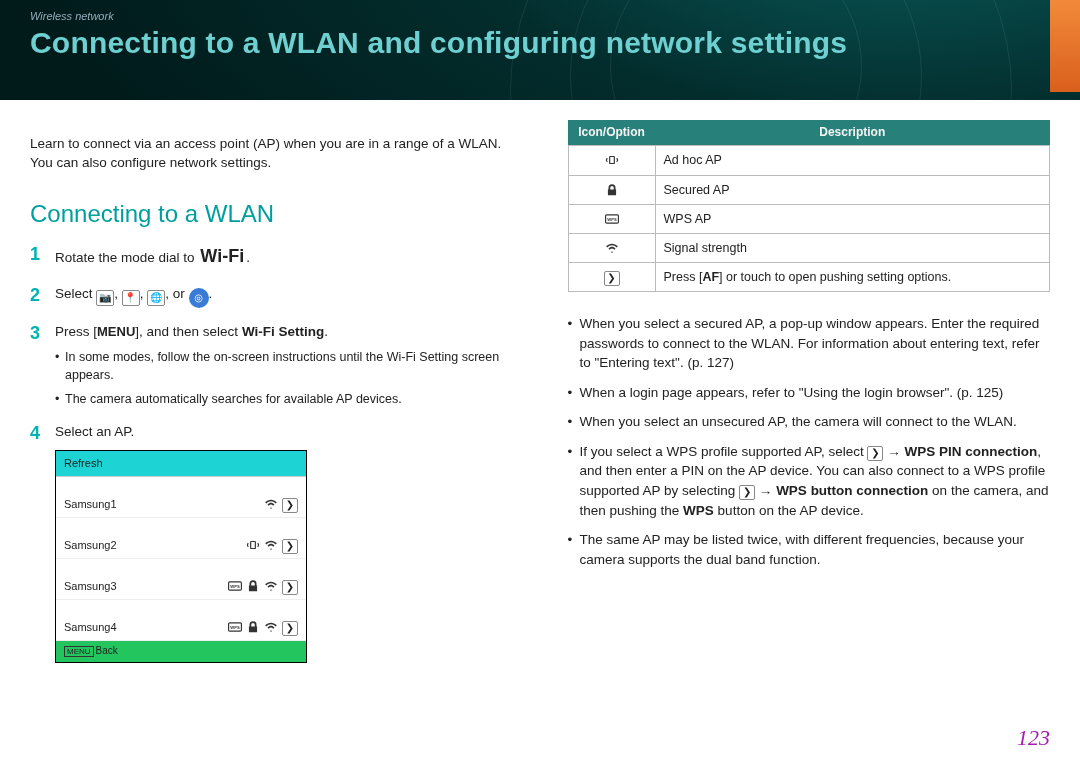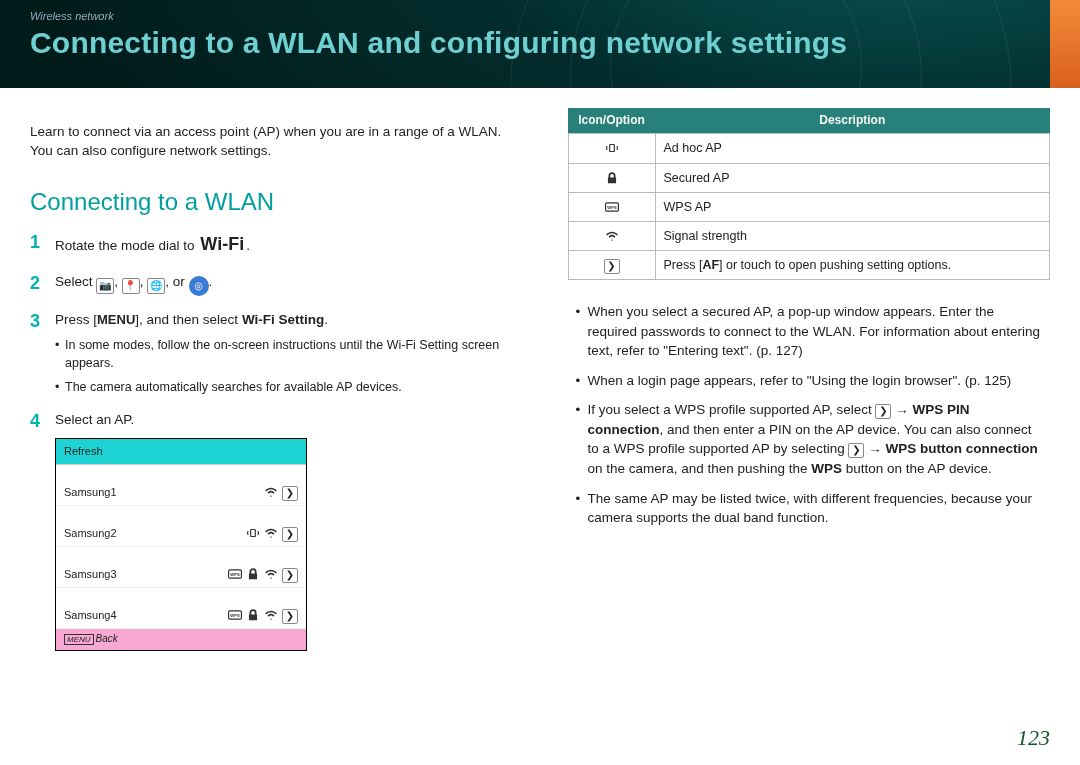--- a/index.html
+++ b/index.html
@@ -8,21 +8,21 @@
     width: 1080px;
     height: 765px;
     font-family: "Segoe UI", Arial, sans-serif;
     background: #fff;
     position: relative;
     overflow: hidden;
     color: #222;
   }
   .header {
     position: relative;
-    height: 88px;
+    height: 100px;
     background: radial-gradient(ellipse 900px 400px at 900px -80px, #0a5a5a 0%, #032c2c 50%, #011a1a 100%);
     padding: 10px 30px 8px 30px;
     box-sizing: border-box;
     overflow: hidden;
   }
   .header .breadcrumb {
     font-size: 11px;
     color: #9ab;
     font-style: italic;
   }
@@ -158,24 +158,23 @@
     display: flex;
     align-items: center;
     padding: 4px 8px;
     font-size: 11px;
     border-bottom: 1px solid #eee;
     gap: 4px;
     margin-top: 16px;
   }
   .ap-list .row .name { flex: 1; }
   .ap-list .footer {
-    background: #f9a8d4;
+    background: #22c55e;
     padding: 3px 8px;
     font-size: 10px;
-    font-style: italic;
   }
   .ap-list .footer .mkey {
     border: 1px solid #333;
     padding: 0 2px;
     font-size: 8px;
     margin-right: 2px;
   }
 
   .icon-svg {
     width: 14px;
@@ -215,39 +214,39 @@
     vertical-align: middle;
   }
   table.desc-table th:first-child,
   table.desc-table td:first-child {
     width: 70px;
     text-align: center;
   }
   .right-bullets {
     list-style: none;
     padding: 0;
-    margin: 8px;
+    margin: 0;
   }
   .right-bullets li {
     position: relative;
     padding-left: 12px;
     margin-bottom: 10px;
   }
   .right-bullets li::before {
     content: "•";
     position: absolute;
     left: 0;
     top: 0;
   }
   .page-num {
     position: absolute;
     right: 30px;
     bottom: 14px;
     font-size: 22px;
-    color: #14532d;
+    color: #a21caf;
     font-style: italic;
     font-family: Georgia, serif;
   }
   .af-key {
     font-weight: 700;
     font-family: Arial, sans-serif;
   }
 </style>
 </head>
 <body>
@@ -385,20 +384,21 @@
         <td>
           <span>Press [</span><span class="af-key">AF</span><span>] or touch to open pushing setting options.</span>
         </td>
       </tr>
     </tbody>
       </table>
 
     <ul class="right-bullets">
       <li>When you select a secured AP, a pop-up window appears. Enter the required passwords to connect to the WLAN. For information about entering text, refer to "Entering text". (p. 127)</li>
       <li>When a login page appears, refer to "Using the login browser". (p. 125)</li>
+      <li>When you select an unsecured AP, the camera will connect to the WLAN.</li>
       <li>
         <span>If you select a WPS profile supported AP, select </span><span class="chev-box">❯</span><span> → </span><b>WPS PIN connection</b><span>, and then enter a PIN on the AP device. You can also connect to a WPS profile supported AP by selecting </span><span class="chev-box">❯</span><span> → </span><b>WPS button connection</b><span> on the camera, and then pushing the </span><b>WPS</b><span> button on the AP device.</span>
       </li>
       <li>The same AP may be listed twice, with different frequencies, because your camera supports the dual band function.</li>
     </ul>
   </div>
 </div>
 
 <div class="page-num">123</div>
 

